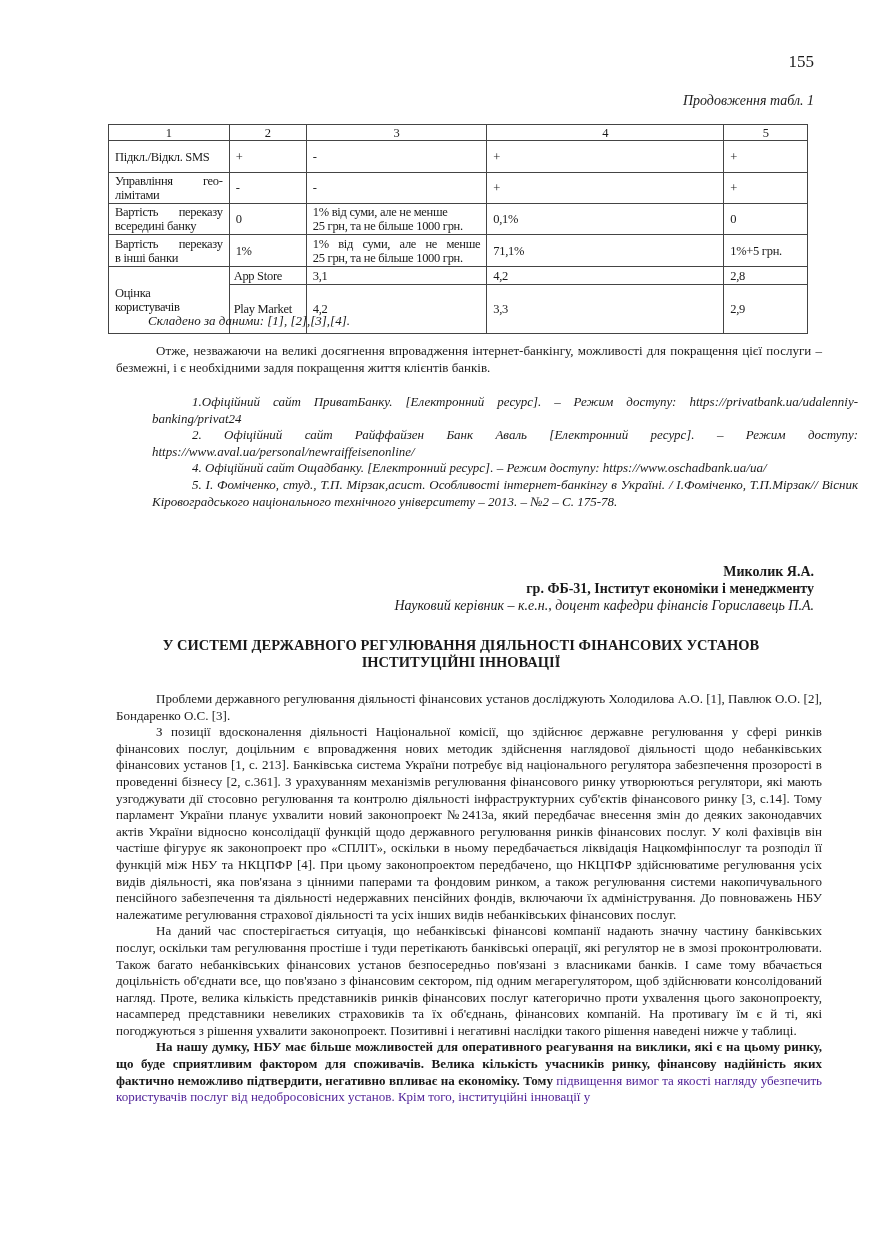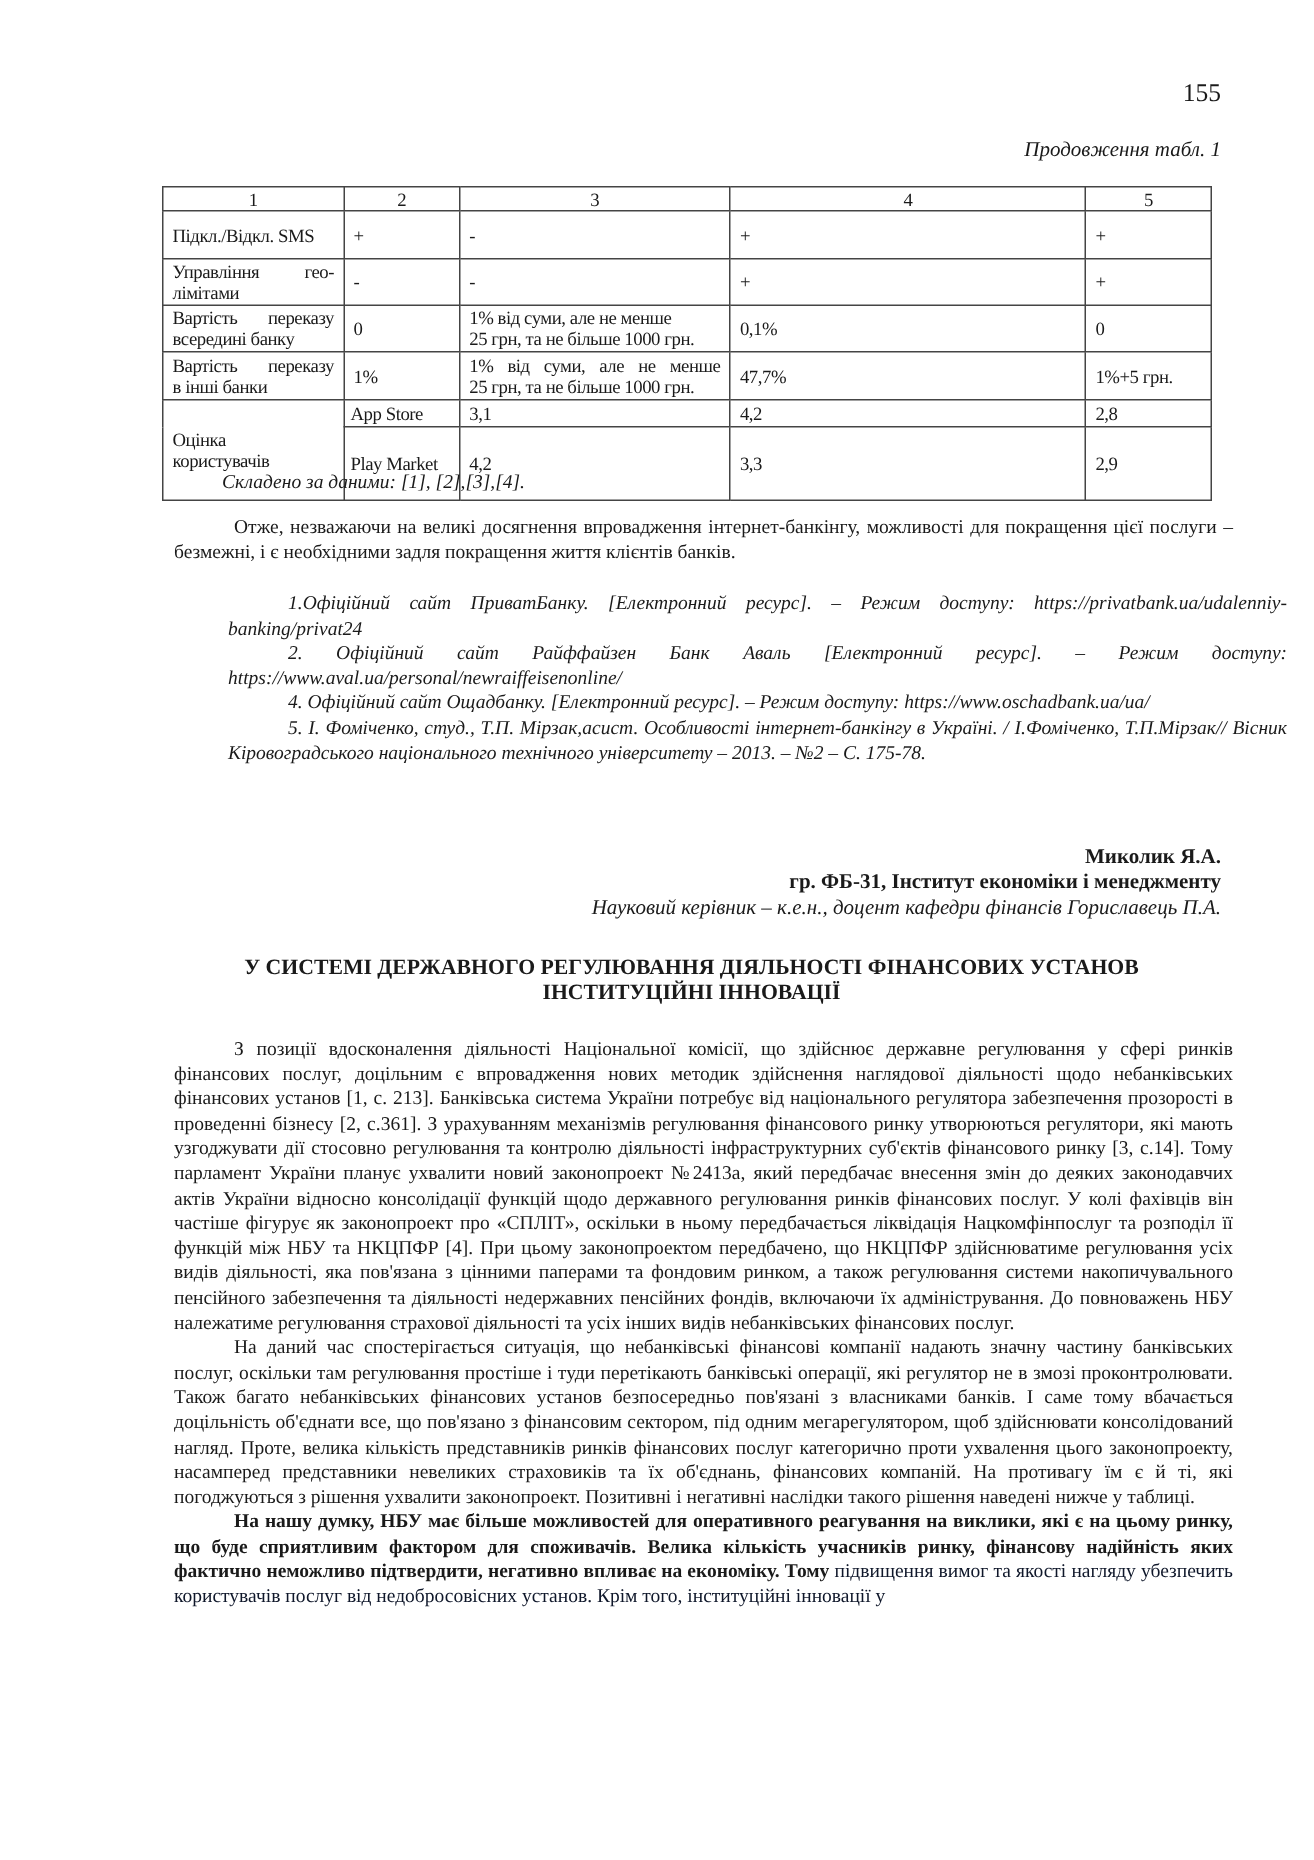--- a/index.html
+++ b/index.html
@@ -16,21 +16,21 @@
   .source { position:absolute; left:148px; top:313px; font-size:13px; font-style:italic; }
   .block { position:absolute; left:116px; width:706px; font-size:13px; line-height:16.6px; text-align:justify; }
   .block p { margin:0; text-indent:40px; }
   .refs p { font-style:italic; }
   .author { position:absolute; right:62px; text-align:right; font-size:14px; line-height:17px; }
   .author .b { font-weight:bold; }
   .author .i { font-style:italic; }
   .title { position:absolute; left:108px; width:706px; top:637px; text-align:center;
            font-weight:bold; font-size:14.5px; line-height:17px; }
   .bold { font-weight:bold; }
-  .grey { color:#0f172a; }
+  .grey { color:#4c1d95; }
 </style>
 </head>
 <body>
 
 <div class="page-num">155</div>
 <div class="cont-caption">Продовження табл. 1</div>
 
 <table class="t">
   <tbody>
       <tr>
@@ -73,21 +73,21 @@
   <tr style="height:32px;">
     <td>
       <div class="just">Вартість переказу</div>
       <div>в інші банки</div>
     </td>
     <td>1%</td>
     <td>
       <div class="just">1% від суми, але не менше</div>
       <div>25 грн, та не більше 1000 грн.</div>
     </td>
-    <td>47,7%</td>
+    <td>71,1%</td>
     <td>1%+5 грн.</td>
   </tr>
   <tr style="height:18px;">
     <td rowspan="2">
       <div>Оцінка</div>
       <div>користувачів</div>
     </td>
     <td style="padding:0 4px;">App Store</td>
     <td>3,1</td>
     <td>4,2</td>
@@ -120,16 +120,17 @@
   <div class="b">гр. ФБ-31, Інститут економіки і менеджменту</div>
   <div class="i">Науковий керівник – к.е.н., доцент кафедри фінансів Гориславець П.А.</div>
 </div>
 
 <div class="title">
   <div>У СИСТЕМІ ДЕРЖАВНОГО РЕГУЛЮВАННЯ ДІЯЛЬНОСТІ ФІНАНСОВИХ УСТАНОВ</div>
   <div>ІНСТИТУЦІЙНІ ІННОВАЦІЇ</div>
 </div>
 
 <div class="block" style="top:691px;">
+  <p>Проблеми державного регулювання діяльності фінансових установ досліджують Холодилова А.О. [1], Павлюк О.О. [2], Бондаренко О.С. [3].</p>
   <p>З позиції вдосконалення діяльності Національної комісії, що здійснює державне регулювання у сфері ринків фінансових послуг, доцільним є впровадження нових методик здійснення наглядової діяльності щодо небанківських фінансових установ [1, с. 213]. Банківська система України потребує від національного регулятора забезпечення прозорості в проведенні бізнесу [2, с.361]. З урахуванням механізмів регулювання фінансового ринку утворюються регулятори, які мають узгоджувати дії стосовно регулювання та контролю діяльності інфраструктурних суб'єктів фінансового ринку [3, с.14]. Тому парламент України планує ухвалити новий законопроект №2413а, який передбачає внесення змін до деяких законодавчих актів України відносно консолідації функцій щодо державного регулювання ринків фінансових послуг. У колі фахівців він частіше фігурує як законопроект про «СПЛІТ», оскільки в ньому передбачається ліквідація Нацкомфінпослуг та розподіл її функцій між НБУ та НКЦПФР [4]. При цьому законопроектом передбачено, що НКЦПФР здійснюватиме регулювання усіх видів діяльності, яка пов'язана з цінними паперами та фондовим ринком, а також регулювання системи накопичувального пенсійного забезпечення та діяльності недержавних пенсійних фондів, включаючи їх адміністрування. До повноважень НБУ належатиме регулювання страхової діяльності та усіх інших видів небанківських фінансових послуг.</p>
   <p>На даний час спостерігається ситуація, що небанківські фінансові компанії надають значну частину банківських послуг, оскільки там регулювання простіше і туди перетікають банківські операції, які регулятор не в змозі проконтролювати. Також багато небанківських фінансових установ безпосередньо пов'язані з власниками банків. І саме тому вбачається доцільність об'єднати все, що пов'язано з фінансовим сектором, під одним мегарегулятором, щоб здійснювати консолідований нагляд. Проте, велика кількість представників ринків фінансових послуг категорично проти ухвалення цього законопроекту, насамперед представники невеликих страховиків та їх об'єднань, фінансових компаній. На противагу їм є й ті, які погоджуються з рішення ухвалити законопроект. Позитивні і негативні наслідки такого рішення наведені нижче у таблиці.</p>
   <p><span class="bold">На нашу думку, НБУ має більше можливостей для оперативного реагування на виклики, які є на цьому ринку, що буде сприятливим фактором для споживачів. Велика кількість учасників ринку, фінансову надійність яких фактично неможливо підтвердити, негативно впливає на економіку. Тому</span><span class="grey"> підвищення вимог та якості нагляду убезпечить користувачів послуг від недобросовісних установ. Крім того, інституційні інновації у</span></p>
 </div>
 
 </body></html>

